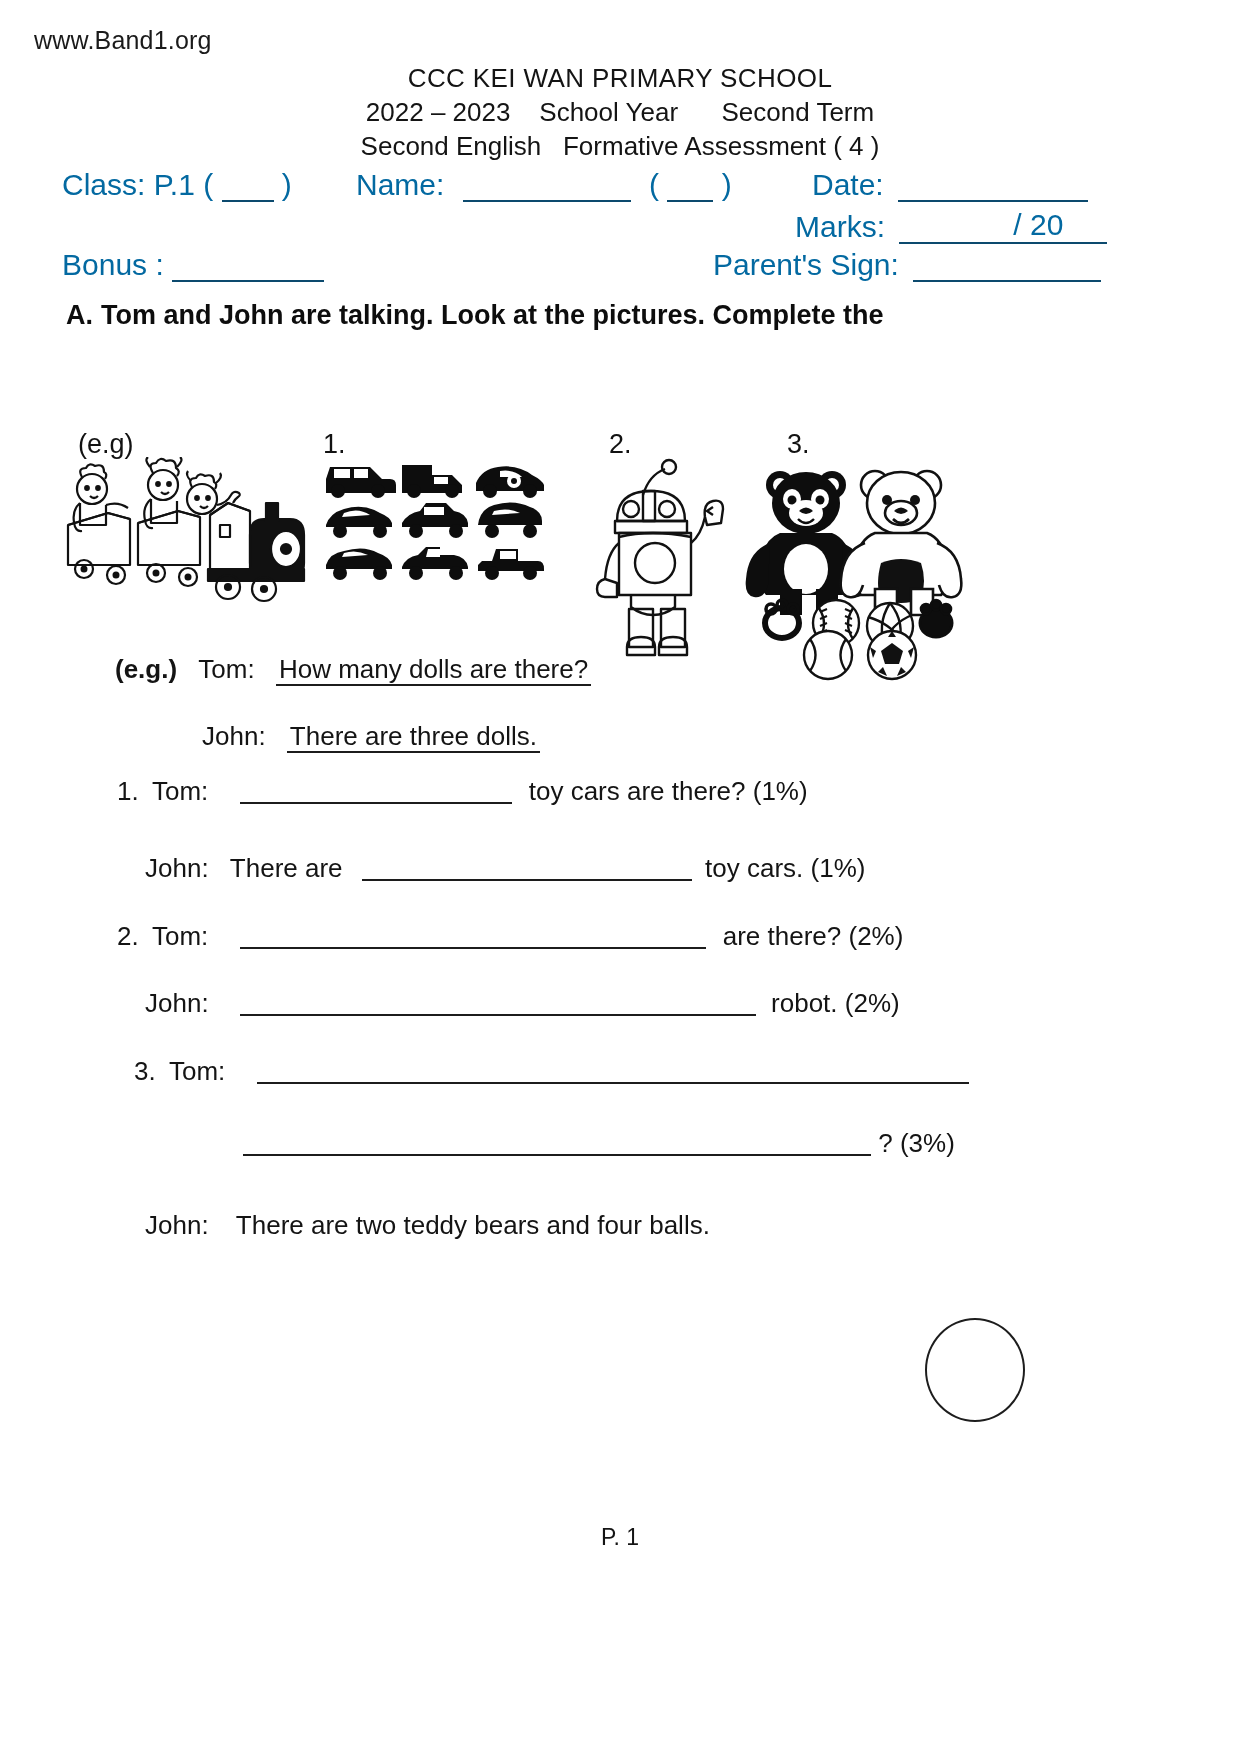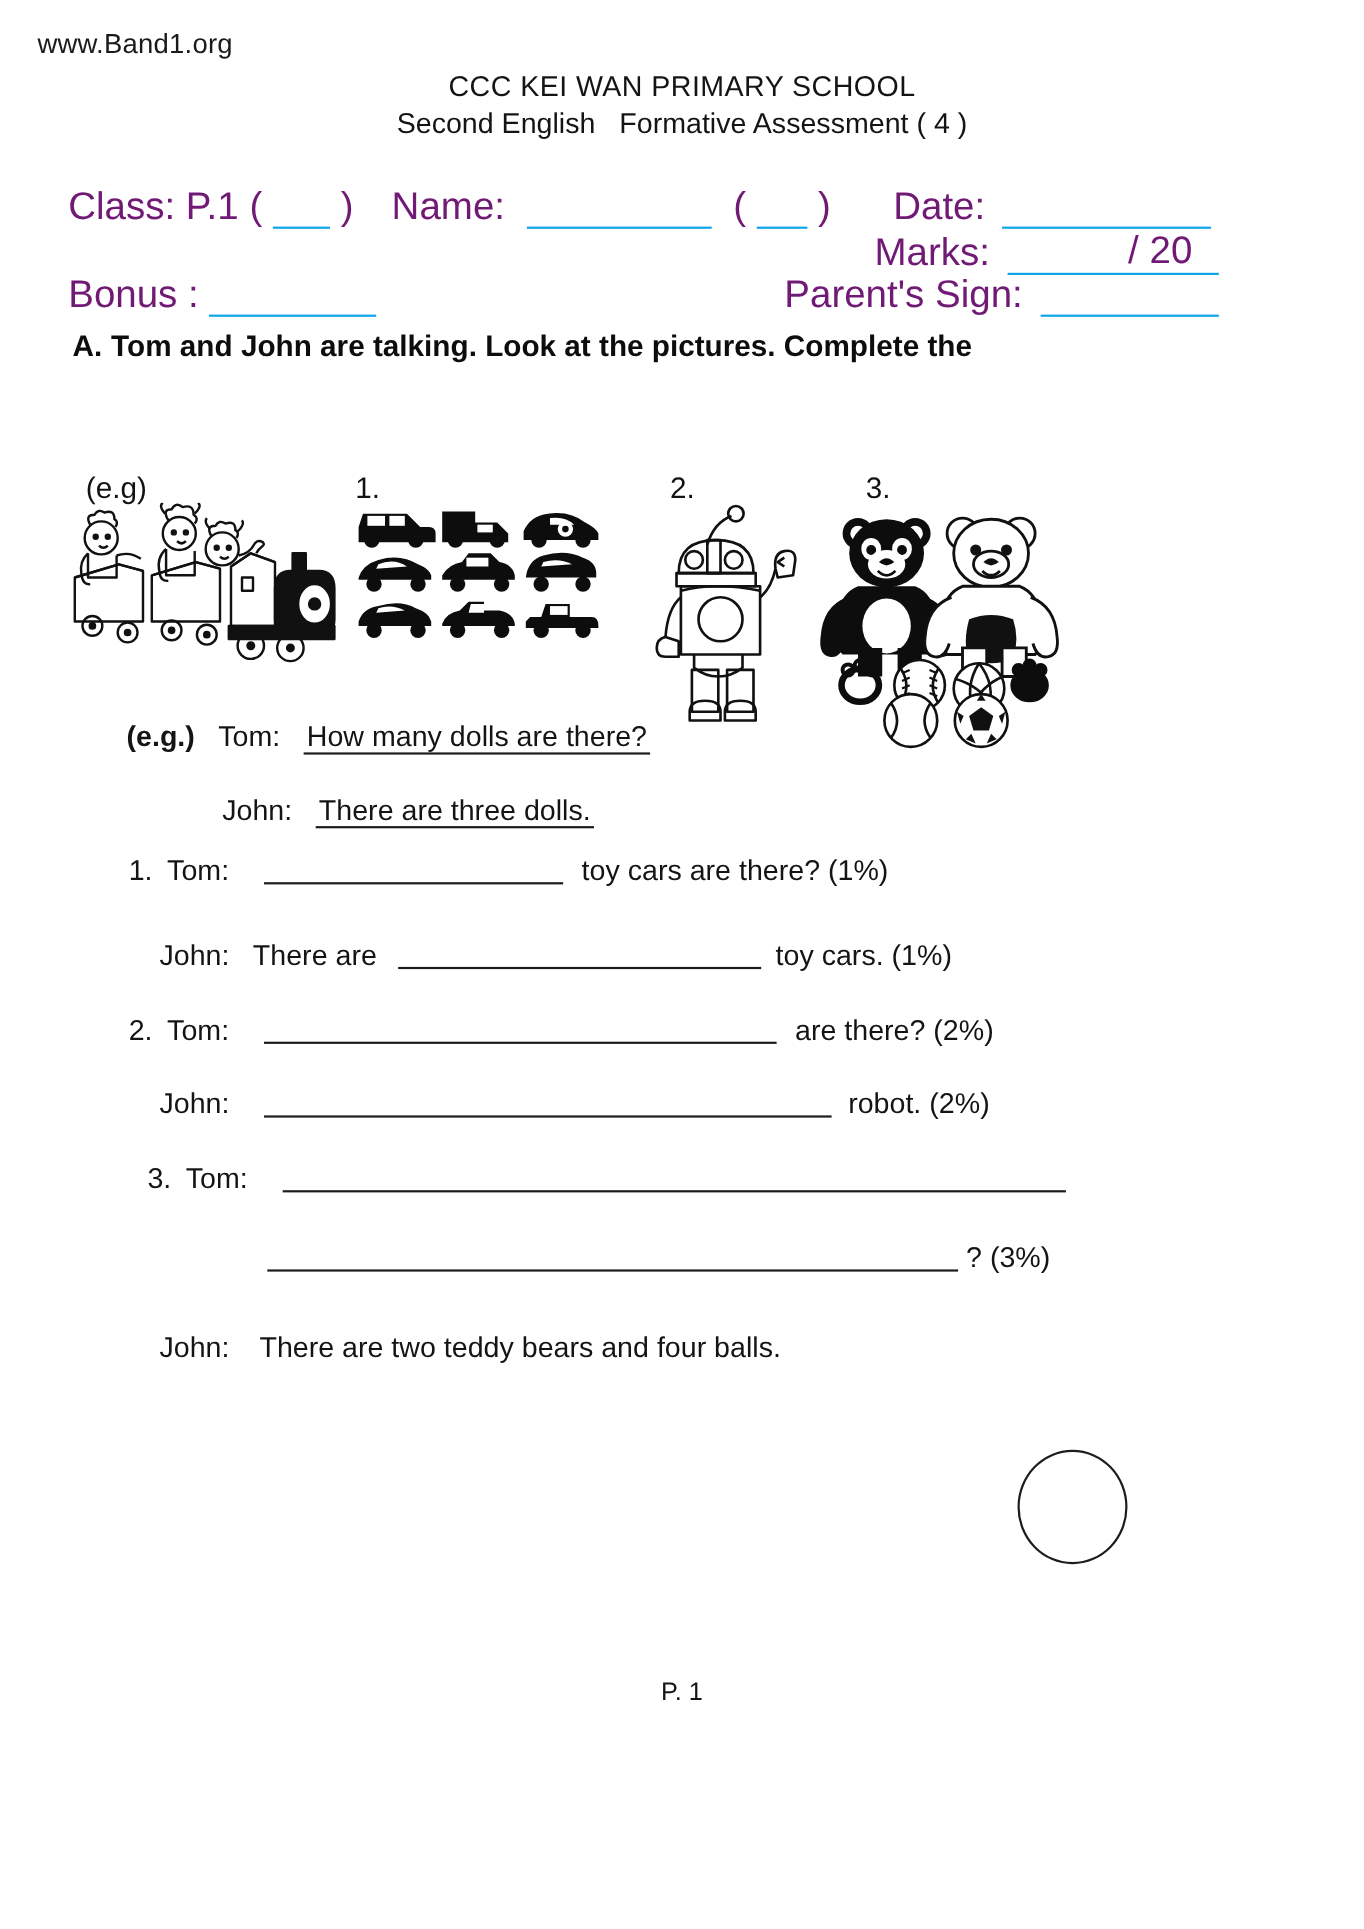--- a/index.html
+++ b/index.html
@@ -46,28 +46,28 @@
   .school-head .ln1 { letter-spacing: .4px; }
 
   
   .info {
     position: absolute;
     left: 0; top: 0; width: 1240px; height: 1754px;
     pointer-events: none;
   }
   .fld {
     position: absolute;
-    font-size: 35px;
-    color: #701a75;
+    font-size: 30px;
+    color: #0369a1;
     white-space: nowrap;
     pointer-events: auto;
   }
   .rule {
     display: inline-block;
-    border-bottom: 2px solid #0ea5e9;
+    border-bottom: 2px solid #0c4a6e;
     vertical-align: bottom;
     height: 20px;
   }
 
   
   .sec-a {
     position: absolute;
     left: 66px;
     top: 296px;
     width: 1020px;
@@ -148,20 +148,21 @@
 </style>
 </head>
 <body>
 
 <div class="page">
 
   <div class="site-url">www.Band1.org</div>
 
   <div class="school-head">
     <div class="ln ln1">CCC KEI WAN PRIMARY SCHOOL</div>
+    <div class="ln"><span>2022 – 2023</span>&nbsp;&nbsp;&nbsp;&nbsp;<span>School Year</span>&nbsp;&nbsp;&nbsp;&nbsp;&nbsp;&nbsp;<span>Second Term</span></div>
     <div class="ln"><span>Second English</span>&nbsp;&nbsp;&nbsp;<span>Formative Assessment ( 4 )</span></div>
   </div>
 
   <div class="info">
 
     <div class="fld" style="left:62px; top:168px;">
       <span>Class: P.1 (</span>
       <span class="rule" style="width:52px;"></span>
       <span>)</span>
     </div>

